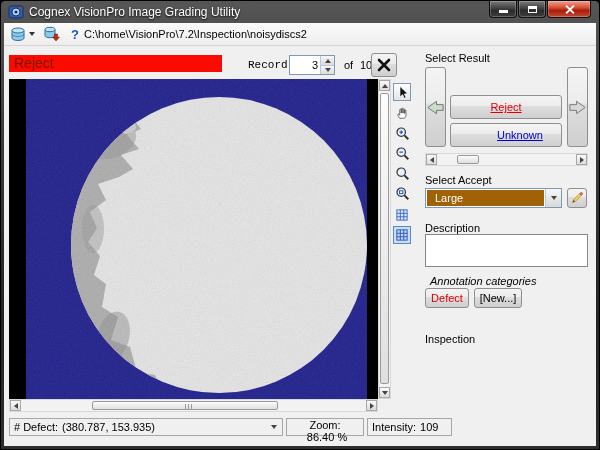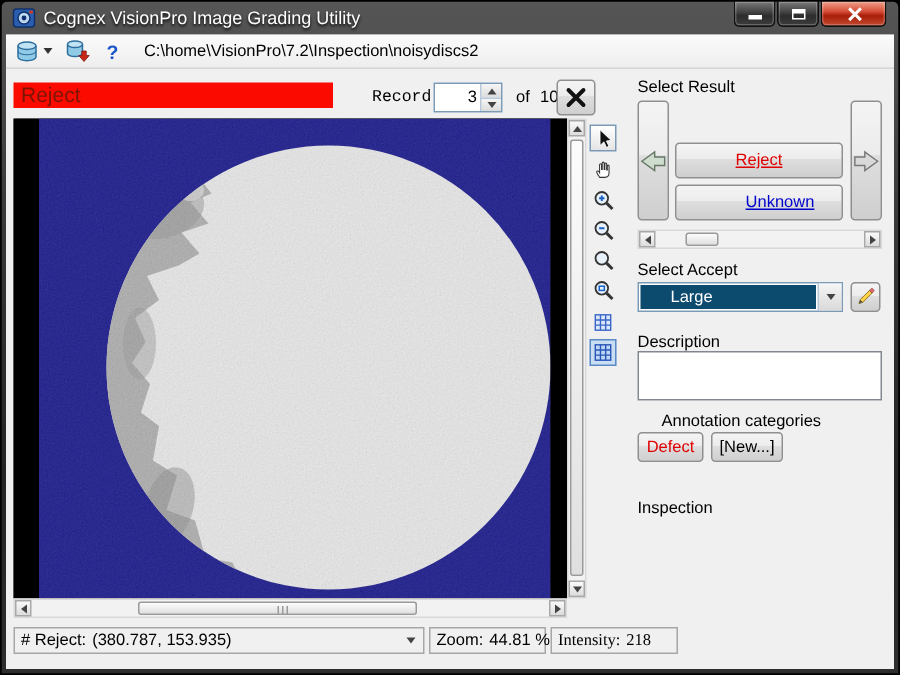--- a/index.html
+++ b/index.html
@@ -28,21 +28,21 @@
   
   .client { position:absolute; top:22px; left:3px; right:3px; bottom:3px; background:#f0f0f0; overflow:hidden; }
 
   
   .toolbar { position:absolute; top:0; left:0; right:0; height:23px;
              background:linear-gradient(#fbfbfb,#eeeeee); border-bottom:1px solid #d4d4d4;
              display:flex; align-items:center; }
   .tbtn { height:20px; display:flex; align-items:center; padding:0 2px; margin-left:4px; border-radius:2px; }
   .caret { width:0; height:0; border-left:3px solid transparent; border-right:3px solid transparent; border-top:4px solid #333; margin-left:2px; }
   .helpglyph { color:#1a55c8; font-weight:bold; font-size:13px; padding:0 3px; }
-  .tb-path { margin-left:12px; color:#000; white-space:nowrap; }
+  .tb-path { margin-left:0; color:#000; white-space:nowrap; }
 
   .lbl { position:absolute; color:#000; white-space:nowrap; }
 
   
   .banner { position:absolute; left:5px; top:32px; width:213px; height:17px; background:#fb0a00; }
   .banner span { display:block; padding-left:5px; line-height:17px; font-size:14px; color:#7b1505; }
 
   
   .spin { position:absolute; left:285px; top:32px; width:46px; height:20px; background:#fff; border:1px solid #7a9ab5; }
   .spin input { position:absolute; left:0; top:0; width:30px; height:18px; border:none; outline:none;
@@ -88,22 +88,22 @@
   
   .navbtn { position:absolute; width:21px; height:80px; display:flex; align-items:center; justify-content:center; }
   .result { position:absolute; left:446px; width:112px; height:24px; text-decoration:underline; }
   .result.accept  { color:#008000; }
   .result.reject  { color:#e00000; }
   .result.unknown { color:#0000cc; }
 
   .slider { position:absolute; left:421px; top:130px; width:163px; height:13px; background:#f2f2f2; border:1px solid #d9d9d9; }
 
   .combo { position:absolute; left:421px; top:165px; width:137px; height:20px; background:#fff; border:1px solid #7a9ab5; }
-  .combo-sel { position:absolute; left:1px; top:1px; bottom:1px; right:17px; background:#0c4a6e; color:#fff;
-               line-height:16px; padding-left:20px; overflow:hidden; }
+  .combo-sel { position:absolute; left:1px; top:1px; bottom:1px; right:17px; background:#a16207; color:#fff;
+               line-height:16px; padding-left:8px; overflow:hidden; }
   .combo-btn { position:absolute; right:0; top:0; width:16px; height:18px; background:linear-gradient(#f6f6f6,#d9d9d9);
                border-left:1px solid #b5c7d8; display:flex; align-items:center; justify-content:center; }
   .pencilbtn { position:absolute; left:563px; top:165px; width:20px; height:20px; display:flex; align-items:center; justify-content:center; }
 
   .desc { position:absolute; left:421px; top:211px; width:163px; height:33px; border:1px solid #828790; resize:none;
           font:11px "Liberation Sans",sans-serif; background:#fff; }
 
   .catbtn { position:absolute; top:265px; height:20px; }
   .catbtn.defect { left:421px; width:44px; color:#e00000; }
   .catbtn.newcat { left:470px; width:48px; color:#000; }
@@ -285,31 +285,31 @@
       </svg>
     </div>
     <div class="tool grid-on" style="top:203px;">
       <svg width="14" height="14" viewBox="0 0 15 15">
         <rect x="2" y="2" width="11" height="11" fill="#bcd6f5" stroke="#2a55b8"></rect>
         <path d="M2,5.7 H13 M2,9.4 H13 M5.7,2 V13 M9.4,2 V13" stroke="#2a55b8" stroke-width="1"></path>
       </svg>
     </div>
 
     <div class="status" style="left:5px; width:274px;">
-      <span># Reject:</span>
+      <span># Defect:</span>
       <span class="val">(380.787, 153.935)</span>
       <i class="tri-dn dd"></i>
     </div>
-    <div class="status" style="left:282px; width:78px;">
+    <div class="status" style="left:282px; width:78px;flex-direction:column;">
       <span>Zoom:</span>
-      <span class="val">44.81 %</span>
-    </div>
-    <div class="status" style="left:363px; width:85px;font-family:Liberation Serif, serif;">
+      <span class="val">86.40 %</span>
+    </div>
+    <div class="status" style="left:363px; width:85px;">
       <span>Intensity:</span>
-      <span class="val">218</span>
+      <span class="val">109</span>
     </div>
 
     <span class="lbl" style="left:421px; top:29px;">Select Result</span>
 
     <button class="btn navbtn" style="left:421px; top:44px;">
       <svg width="19" height="19" viewBox="0 0 20 20">
         <path d="M2,10 L11,3.5 L11,7 L18,7 L18,13 L11,13 L11,16.5 Z" fill="#cfddcf" stroke="#667766"></path>
       </svg>
     </button>
     <button class="btn result reject" style="top:72px;">Reject</button>
@@ -341,20 +341,20 @@
       <svg width="14" height="14" viewBox="0 0 16 16">
         <path d="M3,13 L4,10 L11,3 L13,5 L6,12 Z" fill="#ffd24a" stroke="#8a6d1a" stroke-width="0.7"></path>
         <path d="M11,3 L13,5 L14.2,3.8 C14.6,3.4 14.6,2.8 14.2,2.4 L13.6,1.8 C13.2,1.4 12.6,1.4 12.2,1.8 Z" fill="#e06a6a" stroke="#8a3a3a" stroke-width="0.5"></path>
         <path d="M3,13 L4,10 L6,12 Z" fill="#555"></path>
       </svg>
     </button>
 
     <span class="lbl" style="left:421px; top:199px;">Description</span>
     <textarea class="desc" style=""></textarea>
 
-    <span class="lbl" style="left:437px; top:252px;">Annotation categories</span>
+    <span class="lbl" style="left:426px; top:252px;font-style:italic;">Annotation categories</span>
     <button class="btn catbtn defect">Defect</button>
     <button class="btn catbtn newcat">[New...]</button>
 
     <span class="lbl" style="left:421px; top:310px;">Inspection</span>
 
   </div>
 </div>
 
 </body></html>

